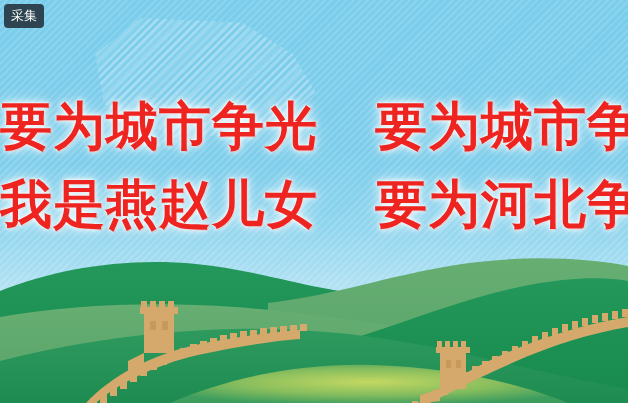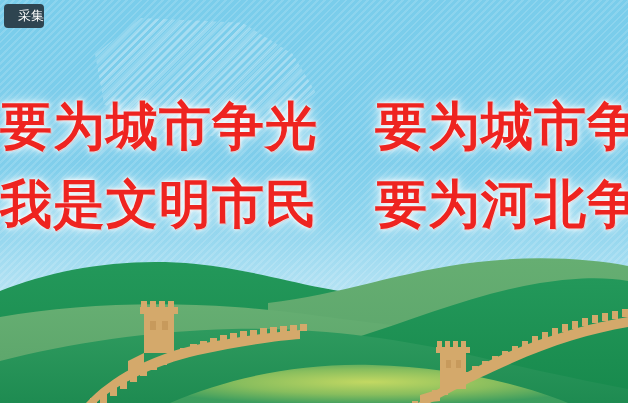--- a/index.html
+++ b/index.html
@@ -114,21 +114,21 @@
     position: absolute;
     left: 4px;
     top: 4px;
     width: 40px;
     height: 24px;
     border-radius: 4px;
     background: #2E4450;
     color: #ffffff;
     font-size: 13px;
     line-height: 24px;
-    text-align: right;
+    text-align: center;
     cursor: pointer;
     user-select: none;
     z-index: 20;
   }
 </style>
 </head>
 <body>
 
 <div id="poster">
 
@@ -268,20 +268,20 @@
     </svg>
   </div>
 
   <div class="slogan" id="slogan-line-1">
     <span class="half">要为城市争光</span>
     <span class="gap"></span>
     <span class="half">要为城市争光</span>
   </div>
 
   <div class="slogan" id="slogan-line-2">
-    <span class="half">我是文明市民</span>
+    <span class="half">我是燕赵儿女</span>
     <span class="gap"></span>
     <span class="half">要为河北争气</span>
   </div>
 
   <div class="capture-btn">采集</div>
 
 </div>
 
 </body></html>

